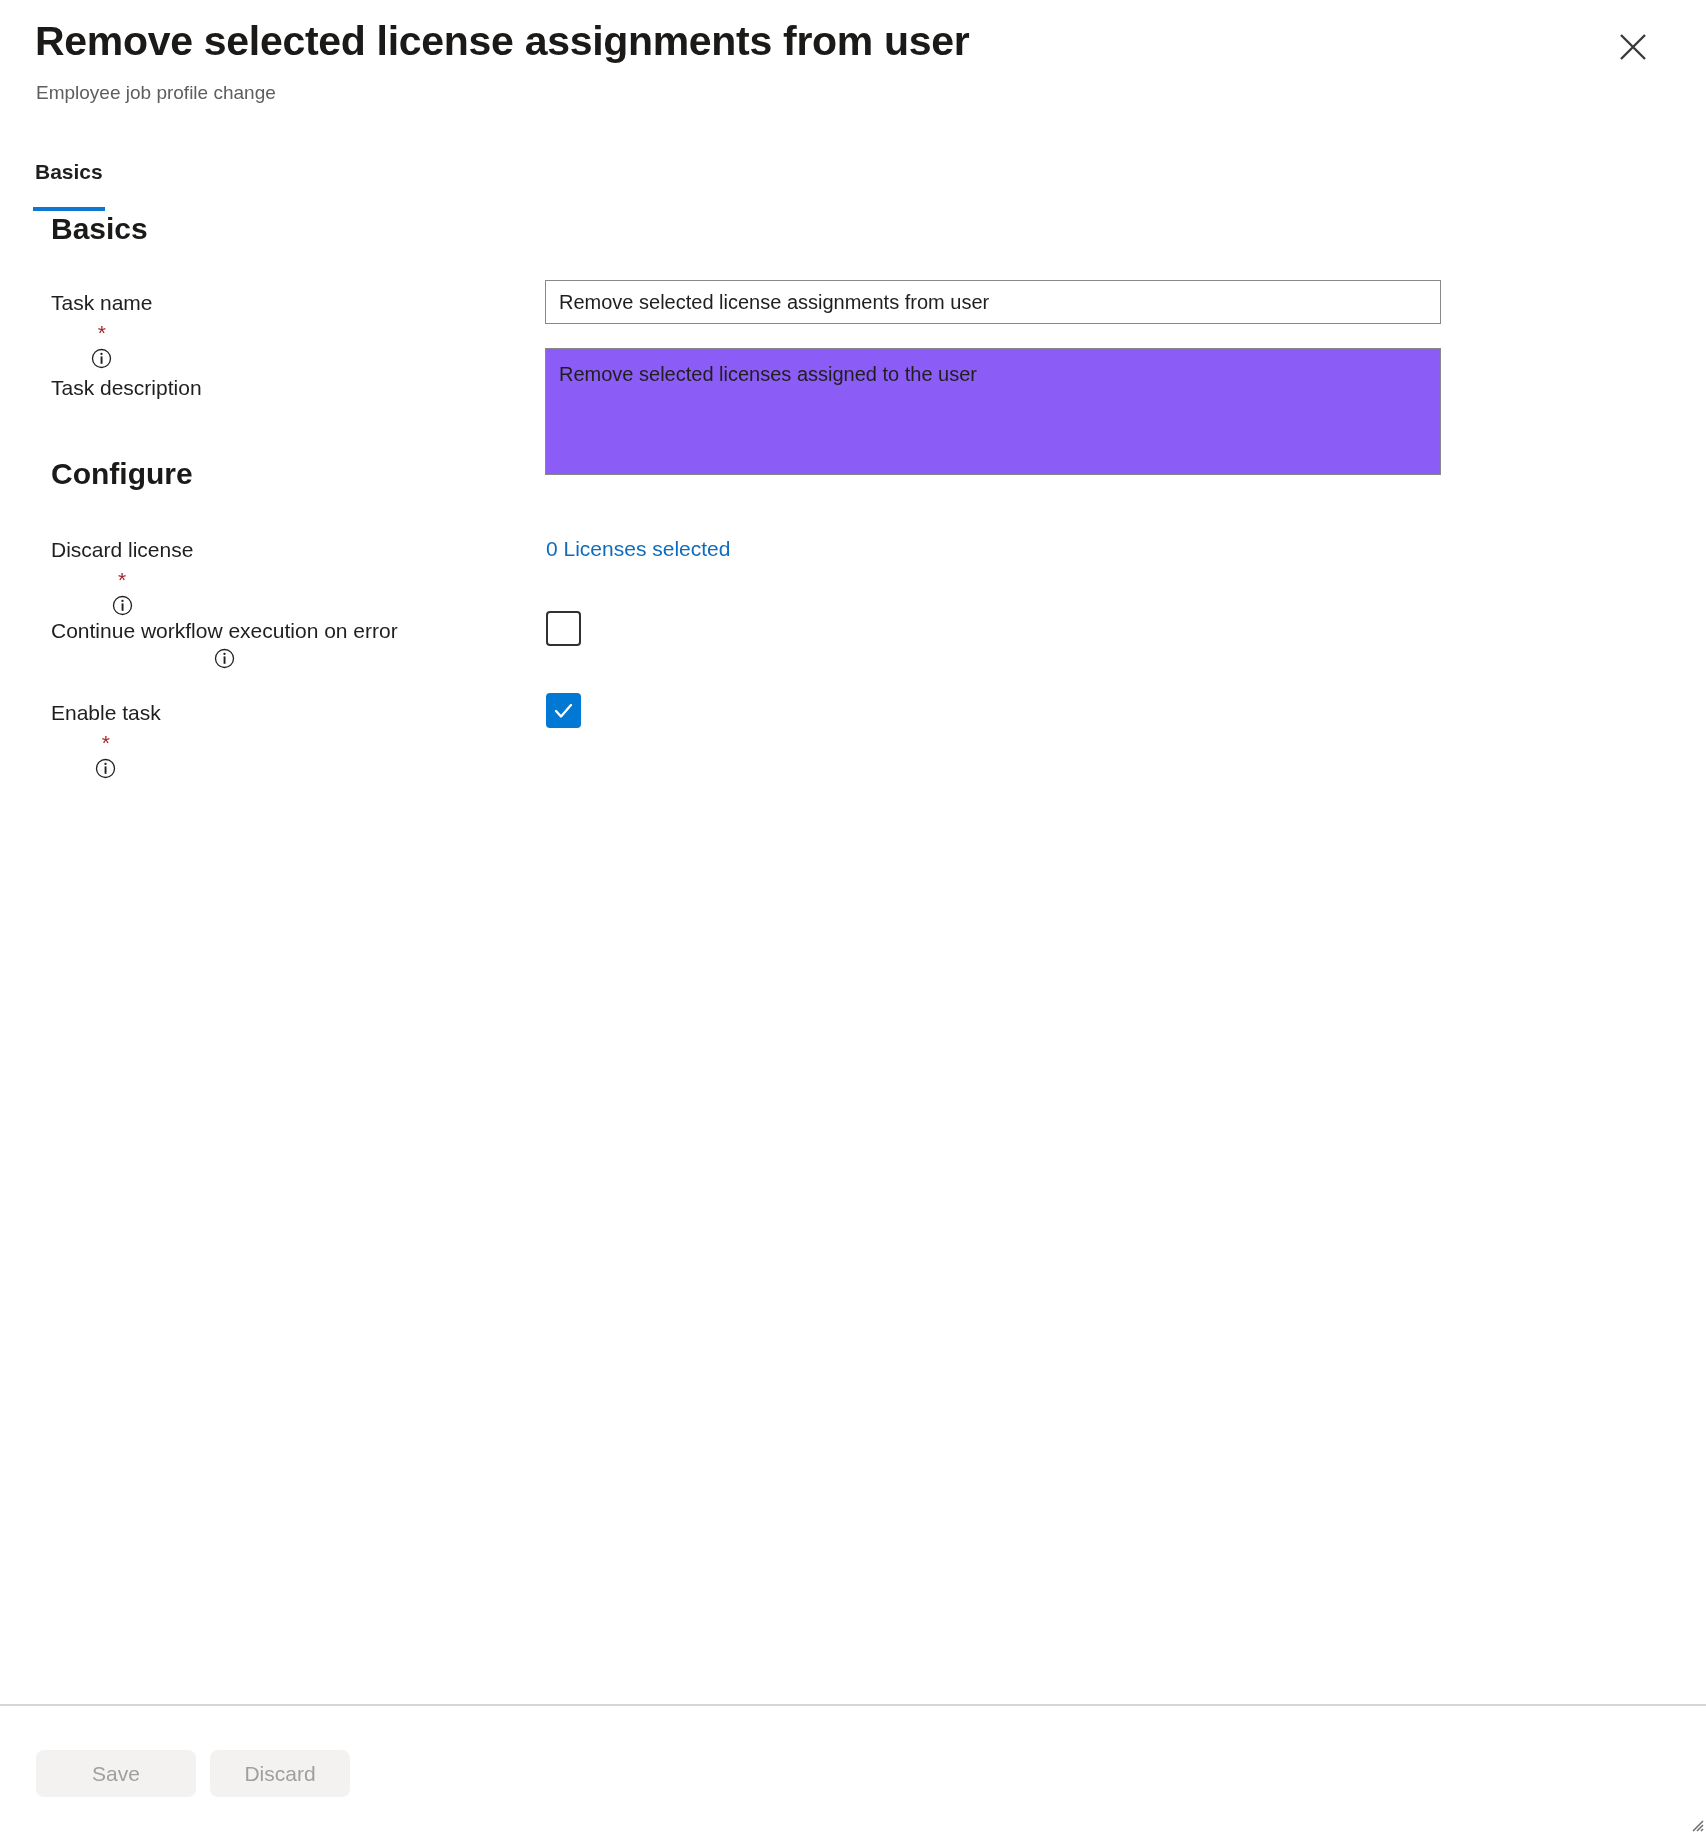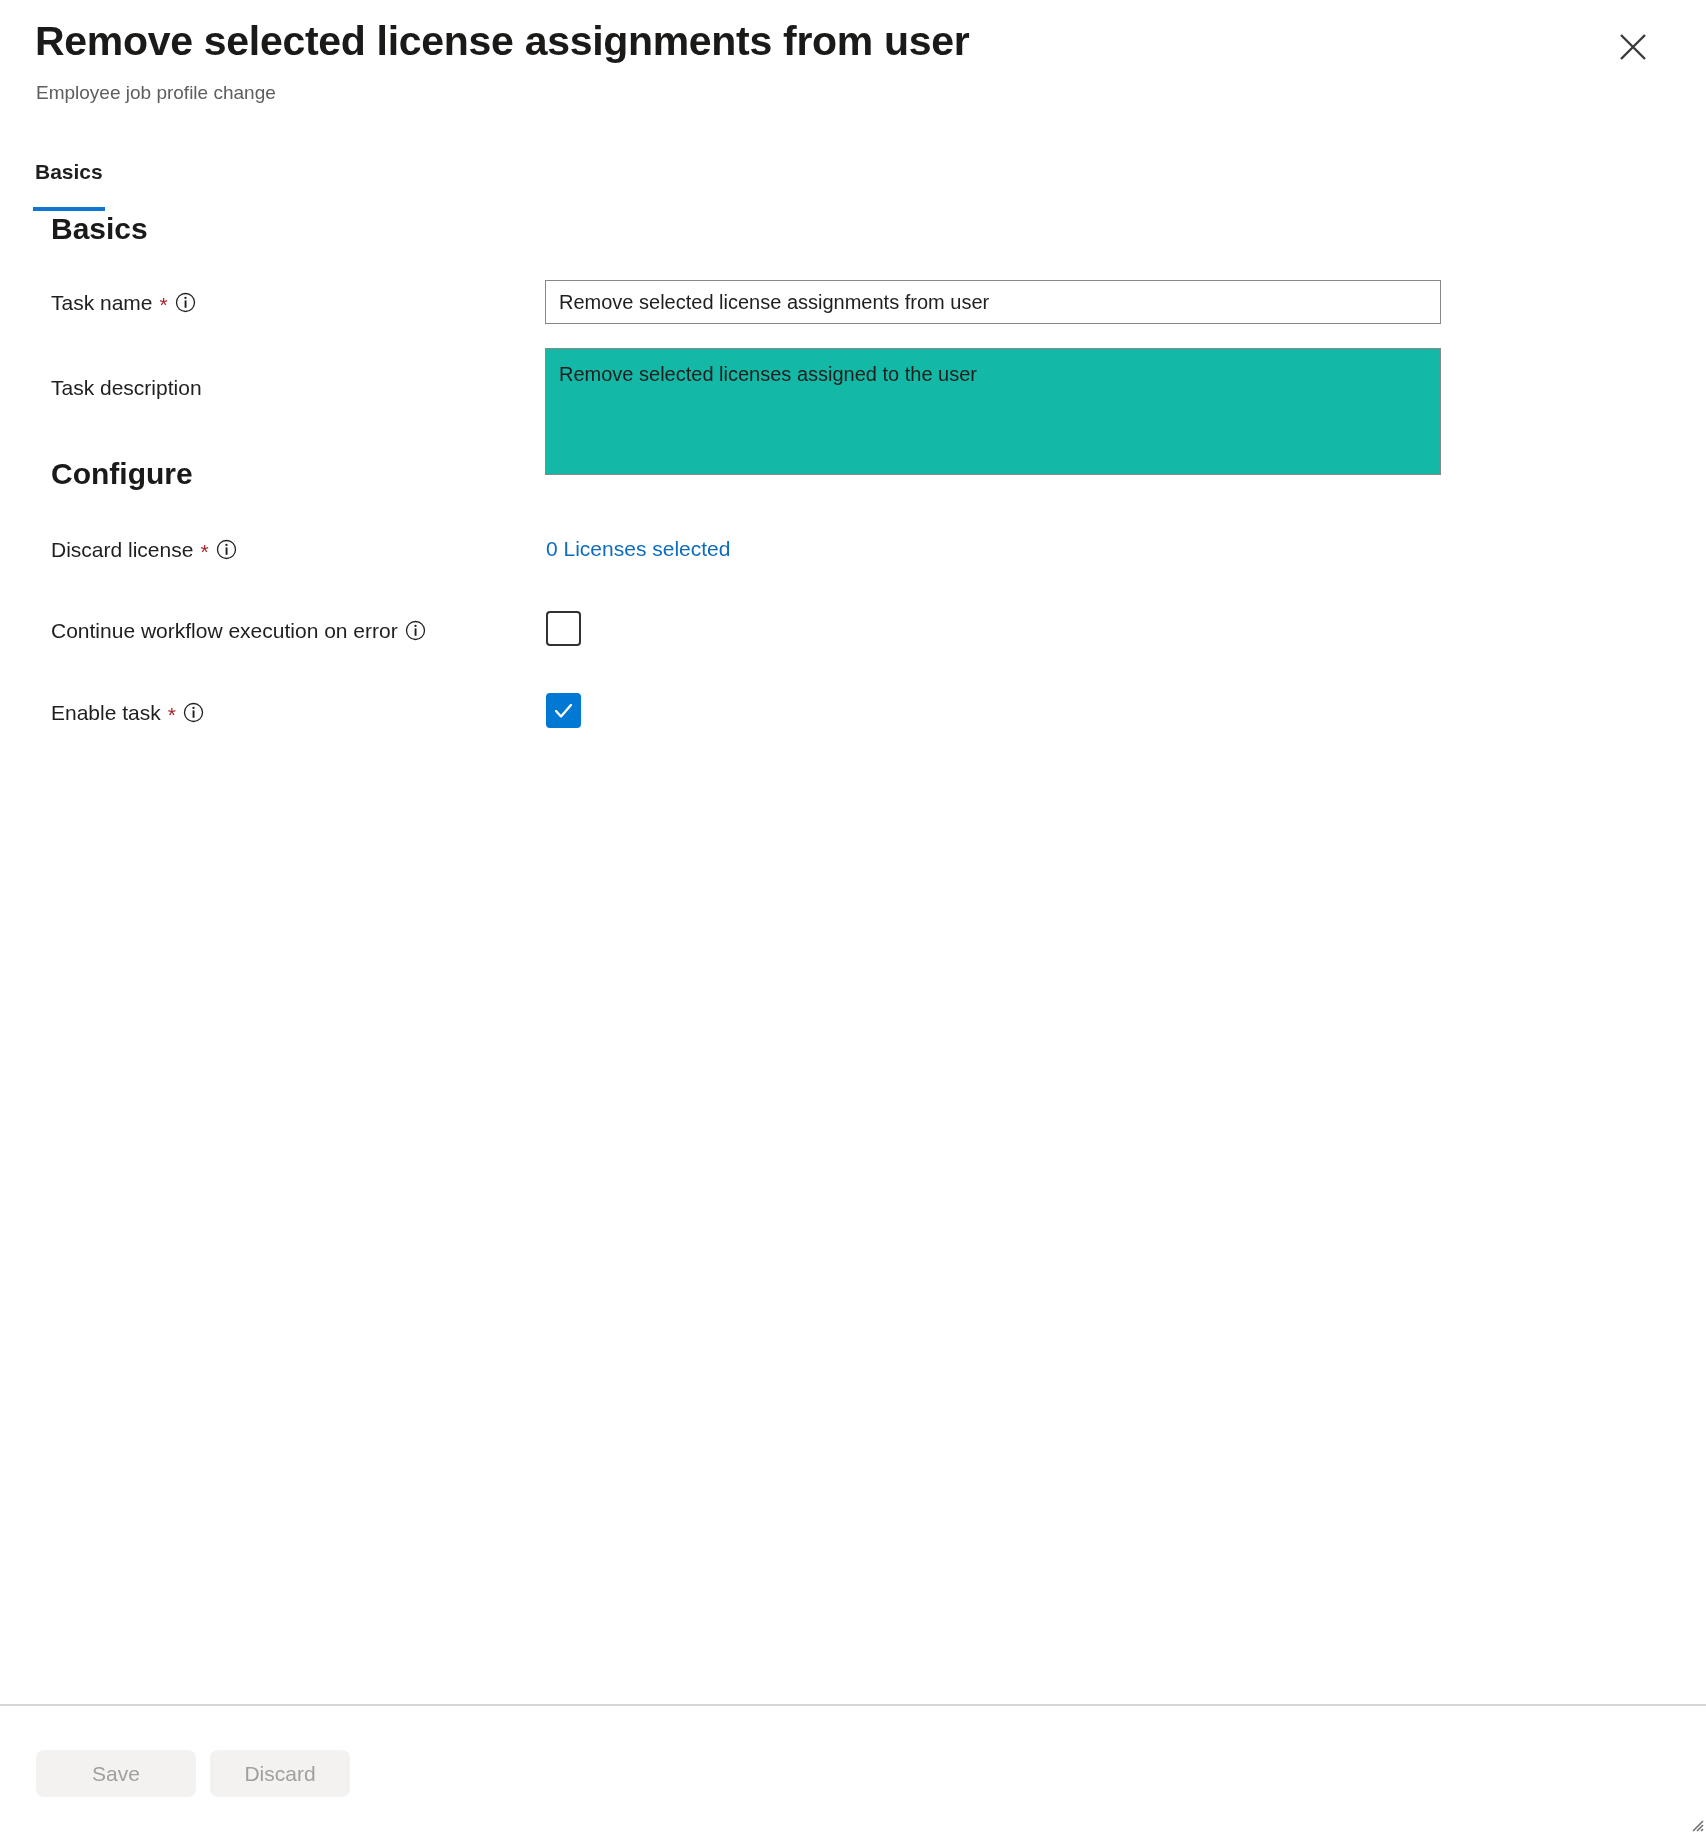--- a/index.html
+++ b/index.html
@@ -110,20 +110,21 @@
     position: absolute;
     left: 51px;
     font-size: 21px;
     font-weight: 400;
     color: #201f1e;
     white-space: nowrap;
     display: flex;
     align-items: center;
     gap: 7px;
     line-height: 1;
+    flex-direction: column;
   }
   .req-star {
     color: #a4262c;
     font-size: 21px;
     line-height: 1;
     position: relative;
     top: 2px;
   }
   .info-icon {
     display: inline-flex;
@@ -148,21 +149,21 @@
     color: #201f1e;
     padding: 0 13px;
     outline: none;
   }
   .field-textarea {
     position: absolute;
     left: 545px;
     width: 896px;
     height: 127px;
     border: 1px solid #8a8886;
-    background: #14b8a6;
+    background: #8b5cf6;
     font-family: "Liberation Sans", sans-serif;
     font-size: 20px;
     color: #201f1e;
     padding: 12px 13px;
     outline: none;
     resize: none;
     line-height: 1.35;
   }
 
   .link-value {

